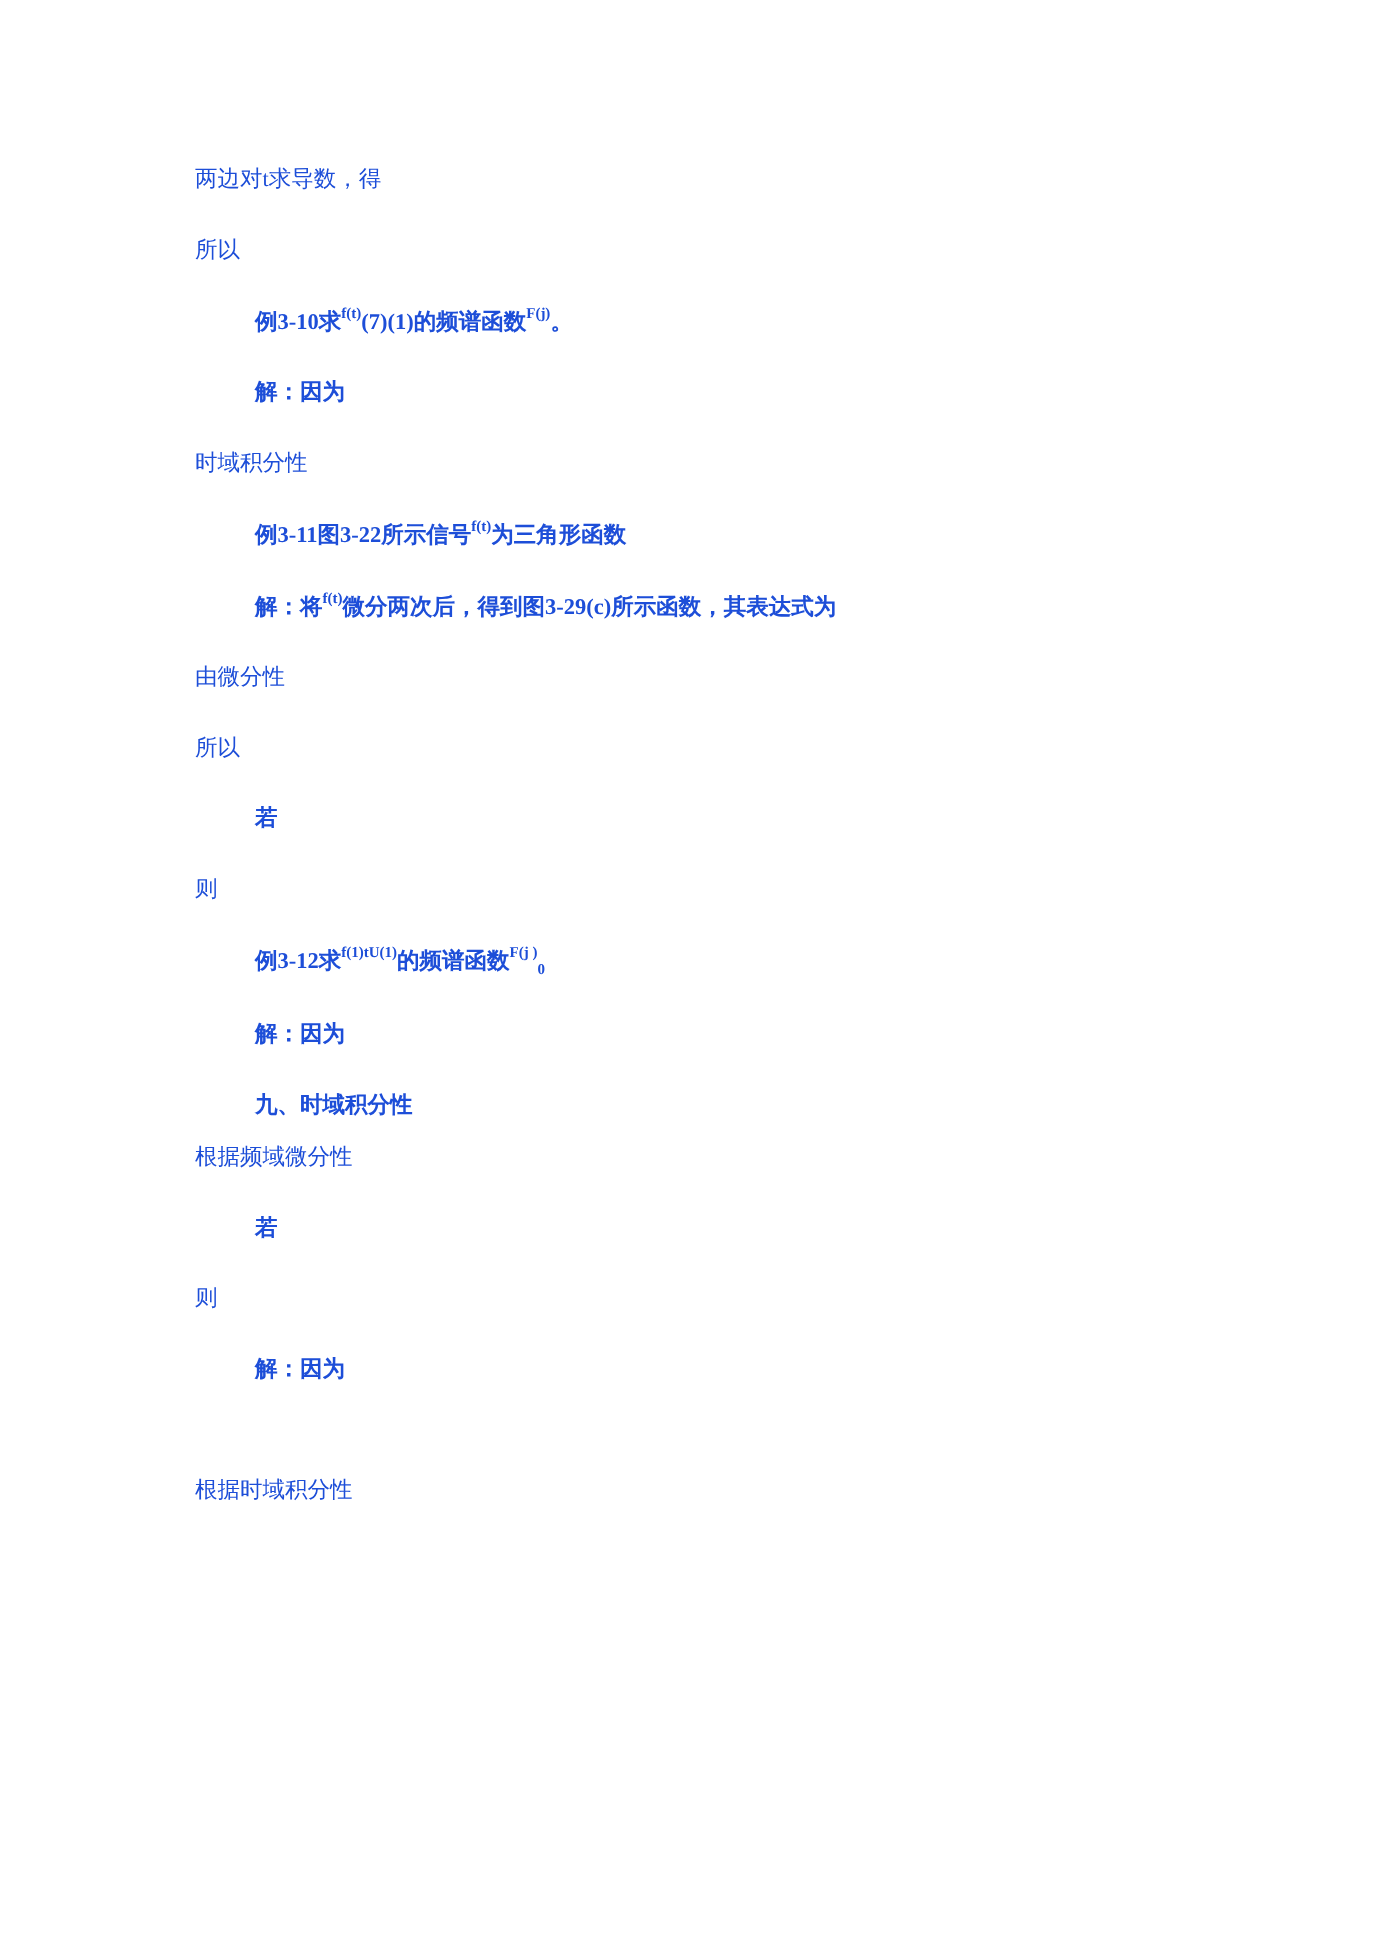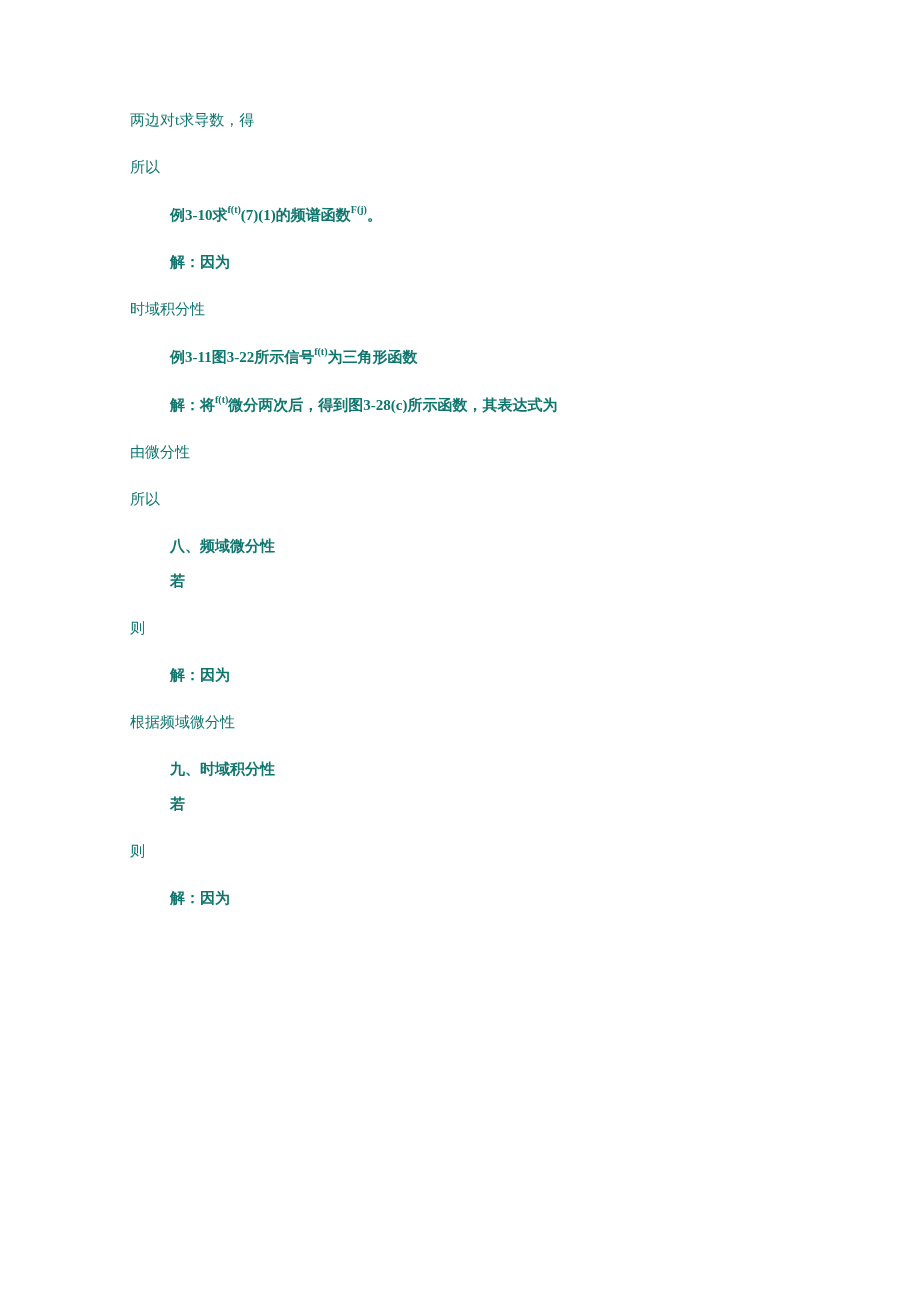--- a/index.html
+++ b/index.html
@@ -7,21 +7,21 @@
     padding: 0;
     background: #ffffff;
     width: 920px;
   }
   .page {
     width: 920px;
     min-height: 1303px;
     padding: 110px 130px 0 130px;
     box-sizing: border-box;
     font-family: "SimSun", "宋体", serif;
-    color: #0f766e;
+    color: #1d4ed8;
     font-size: 15px;
     line-height: 1.4;
   }
   .line {
     margin: 0 0 26px 0;
   }
   .indent {
     padding-left: 40px;
     font-weight: bold;
   }
@@ -59,41 +59,44 @@
   <p class="line indent">解：因为</p>
 
   <p class="line">时域积分性</p>
 
   <p class="line indent">
     <span>例3-11图3-22所示信号</span><span class="sup">f(t)</span><span>为三角形函数</span>
   </p>
 
 
   <p class="line indent">
-    <span>解：将</span><span class="sup">f(t)</span><span>微分两次后，得到图3-28(c)所示函数，其表达式为</span>
+    <span>解：将</span><span class="sup">f(t)</span><span>微分两次后，得到图3-29(c)所示函数，其表达式为</span>
   </p>
 
   <p class="line">由微分性</p>
 
   <p class="line">所以</p>
 
-  <p class="line indent tight">八、频域微分性</p>
 
   <p class="line indent">若</p>
 
   <p class="line">则</p>
 
+  <p class="line indent">
+    <span>例3-12求</span><span class="sup">f(1)</span><span class="sup">tU(1)</span><span>的频谱函数</span><span class="sup">F(j  )</span><span class="sub">0</span>
+  </p>
 
   <p class="line indent">解：因为</p>
 
+  <p class="line indent tight">九、时域积分性</p>
+
   <p class="line">根据频域微分性</p>
-
-  <p class="line indent tight">九、时域积分性</p>
 
   <p class="line indent">若</p>
 
   <p class="line">则</p>
 
 
   <p class="line indent gap-after">解：因为</p>
 
+  <p class="line">根据时域积分性</p>
 
 </div>
 
 </body></html>

